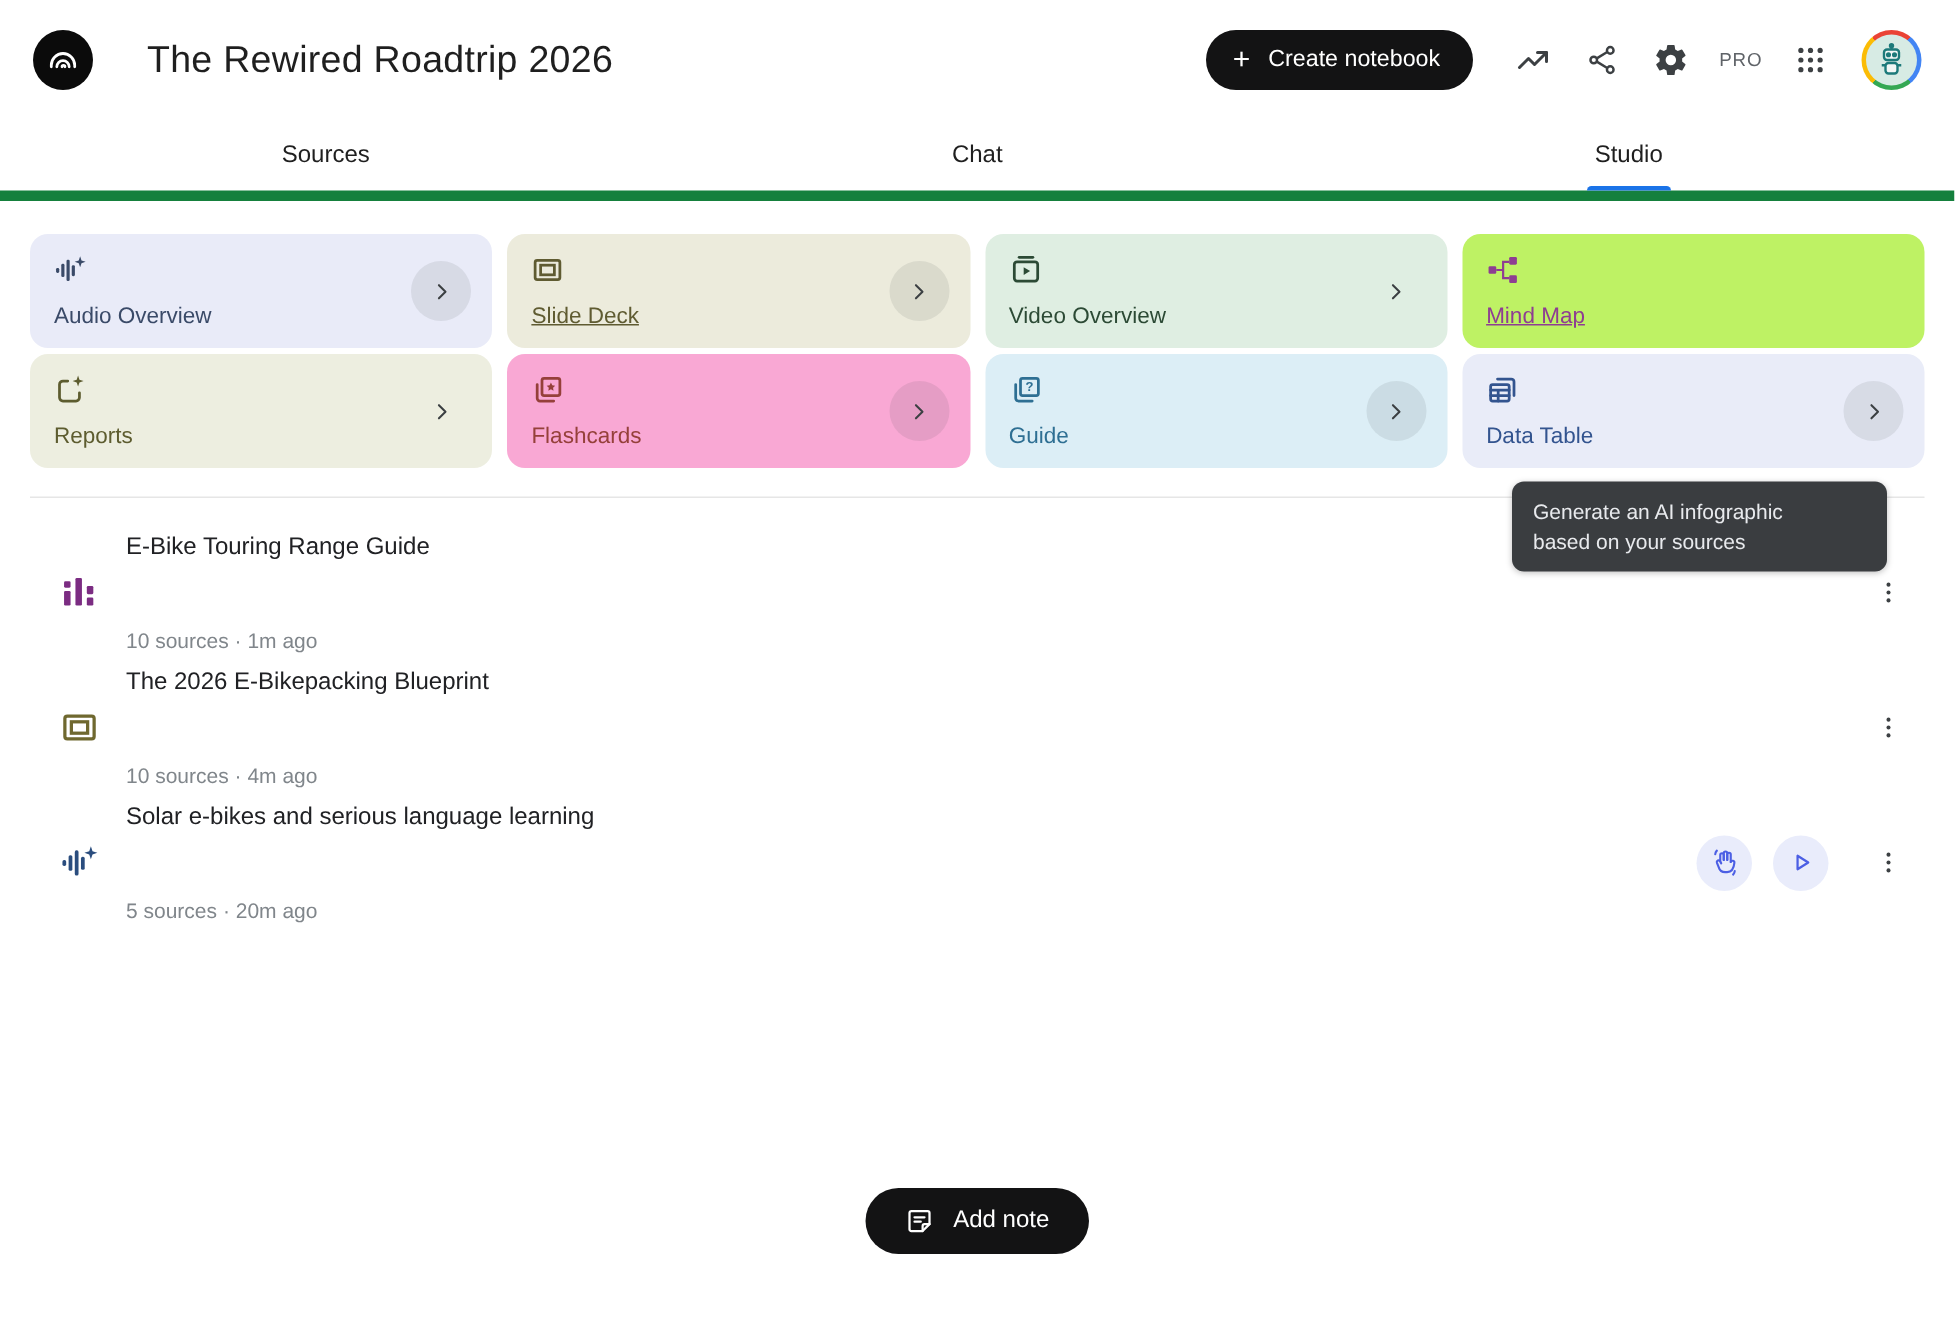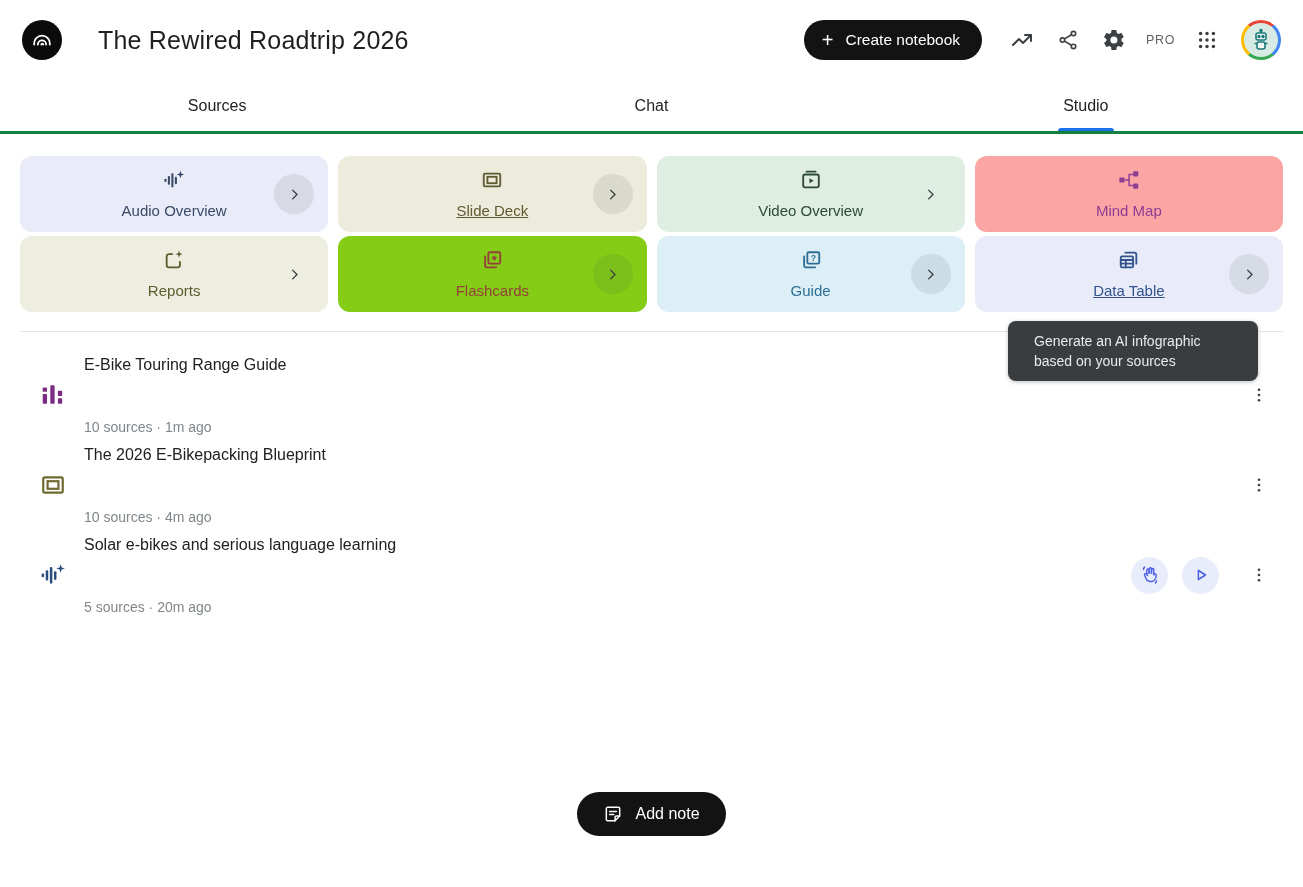--- a/index.html
+++ b/index.html
@@ -20,42 +20,42 @@
   .icon-btn { width:40px; height:40px; border:none; background:transparent; border-radius:50%;
     display:flex; align-items:center; justify-content:center; cursor:pointer; color:#3c4043; }
   .pro { font-size:12.5px; color:#5f6368; letter-spacing:.6px; padding:0 6px; }
   .avatar { width:40px; height:40px; border-radius:50%; margin-left:8px; position:relative;
     background:conic-gradient(from -40deg,#ea4335 0 22%,#4285f4 0 50%,#34a853 0 72%,#fbbc05 0 100%);
     display:flex; align-items:center; justify-content:center; cursor:pointer; }
   .avatar-inner { width:34px; height:34px; border-radius:50%; background:#d7ebe4;
     display:flex; align-items:center; justify-content:center; overflow:hidden; }
 
   
-  .tabs { display:flex; height:54px; border-bottom:3px solid #15803d; }
+  .tabs { display:flex; height:54px; border-bottom:7px solid #15803d; }
   .tab { flex:1; display:flex; align-items:center; justify-content:center; position:relative;
     font-size:16px; color:#1f1f1f; cursor:pointer; }
   .tab .underline { display:none; }
   .tab.active .underline { display:block; position:absolute; bottom:0; left:50%;
     transform:translateX(-50%); width:56px; height:3px; border-radius:3px 3px 0 0; background:#1a73e8; }
 
   
   .studio { padding:22px 20px 0 20px; }
   .card-grid { display:grid; grid-template-columns:repeat(4,1fr); column-gap:10px; row-gap:4px; }
   .card { position:relative; height:76px; border-radius:12px; padding:13px 16px;
-    display:flex; flex-direction:column; justify-content:space-between; cursor:pointer;align-items:center; }
+    display:flex; flex-direction:column; justify-content:space-between; cursor:pointer; }
   .card-label { font-size:15px; font-weight:400; }
   .card-icon { width:22px; height:22px; display:block; }
   .chev { position:absolute; right:14px; top:50%; transform:translateY(-50%);
     width:40px; height:40px; border-radius:50%; display:flex; align-items:center;
     justify-content:center; color:#3c4043; }
   .chev.circle { background:rgba(60,64,67,.10); }
 
   
   .tooltip { position:absolute; left:1008px; top:321px; width:250px; background:#3a3d40;
-    color:#e8eaed; font-size:14px; line-height:20px; padding:10px 26px; border-radius:8px;
+    color:#e8eaed; font-size:14px; line-height:20px; padding:10px 14px; border-radius:8px;
     box-shadow:0 1px 4px rgba(0,0,0,.25); z-index:5; }
 
   .section-divider { border:none; border-top:1px solid #e6e6e6; margin-top:19px; }
 
   
   .notes { padding:18px 20px 0 20px; }
   .note-row { display:flex; align-items:center; height:90px; padding:0 12px 0 20px; cursor:pointer; }
   .note-icon { width:26px; height:26px; flex:0 0 auto; margin-right:18px; }
   .note-text { display:flex; flex-direction:column; gap:4px; }
   .note-title { font-size:16px; color:#202124; }
@@ -195,21 +195,21 @@
           <path d="M10.3 10 L15 12.8 L10.3 15.6 Z" fill="currentColor" stroke="none"></path>
         </svg>
         <span class="card-label">Video Overview</span>
         <span class="chev">
           <svg width="15" height="15" viewBox="0 0 24 24" fill="none" stroke="#3c4043" stroke-width="2.2" stroke-linecap="round" stroke-linejoin="round">
               <path d="M9 5 l7 7 -7 7"></path>
             </svg>
         </span>
       </div>
 
-      <div class="card" style="background: #fca5a5; color: rgb(142, 61, 146);">
+      <div class="card" style="background: #bef264; color: rgb(142, 61, 146); text-decoration: underline;">
         <svg class="card-icon" viewBox="0 0 24 24" fill="currentColor" stroke="none">
           <rect x="1.5" y="9.2" width="5.6" height="5.6" rx="1"></rect>
           <rect x="16.5" y="2.5" width="5.6" height="5.6" rx="1"></rect>
           <rect x="16.5" y="15.9" width="5.6" height="5.6" rx="1"></rect>
           <path d="M7.1 11.2 h4.2 v-5.9 h5.2 v1.6 h-3.6 v10.2 h3.6 v1.6 h-5.2 v-5.9 h-4.2 Z" fill="currentColor"></path>
         </svg>
         <span class="card-label">Mind Map</span>
 
       </div>
 
@@ -219,21 +219,21 @@
           <path d="M17.5 1.5 l1 3 3 1 -3 1 -1 3 -1 -3 -3 -1 3 -1 Z" fill="currentColor" stroke="none"></path>
         </svg>
         <span class="card-label">Reports</span>
         <span class="chev">
           <svg width="15" height="15" viewBox="0 0 24 24" fill="none" stroke="#3c4043" stroke-width="2.2" stroke-linecap="round" stroke-linejoin="round">
               <path d="M9 5 l7 7 -7 7"></path>
             </svg>
         </span>
       </div>
 
-      <div class="card" style="background: #84cc16; color: rgb(149, 64, 58);">
+      <div class="card" style="background: #f9a8d4; color: rgb(149, 64, 58);">
         <svg class="card-icon" viewBox="0 0 24 24" fill="none" stroke="currentColor" stroke-width="2" stroke-linejoin="round">
           <path d="M4.5 8 v10 a2 2 0 0 0 2 2 h10" stroke-linecap="round"></path>
           <rect x="8" y="3.5" width="13" height="12.5" rx="1.5"></rect>
           <path d="M14.5 6.6 l.95 1.95 2.15 .3 -1.55 1.5 .35 2.15 -1.9 -1 -1.9 1 .35 -2.15 -1.55 -1.5 2.15 -.3 Z" fill="currentColor" stroke="none"></path>
         </svg>
         <span class="card-label">Flashcards</span>
         <span class="chev circle">
           <svg width="15" height="15" viewBox="0 0 24 24" fill="none" stroke="#3c4043" stroke-width="2.2" stroke-linecap="round" stroke-linejoin="round">
               <path d="M9 5 l7 7 -7 7"></path>
             </svg>
@@ -248,21 +248,21 @@
         </svg>
         <span class="card-label">Guide</span>
         <span class="chev circle">
           <svg width="15" height="15" viewBox="0 0 24 24" fill="none" stroke="#3c4043" stroke-width="2.2" stroke-linecap="round" stroke-linejoin="round">
               <path d="M9 5 l7 7 -7 7"></path>
             </svg>
         </span>
       </div>
 
 
-      <div class="card" style="background: rgb(233, 236, 248); color: rgb(51, 84, 143); text-decoration: underline;">
+      <div class="card" style="background: rgb(233, 236, 248); color: rgb(51, 84, 143);">
         <svg class="card-icon" viewBox="0 0 24 24" fill="none" stroke="currentColor" stroke-width="2" stroke-linecap="round">
           <path d="M8 4 h10 a2 2 0 0 1 2 2 v10"></path>
           <rect x="3" y="8" width="13.5" height="12" rx="1.5"></rect>
           <path d="M3 12 h13.5 M3 16 h13.5 M8.5 12 v8"></path>
         </svg>
         <span class="card-label">Data Table</span>
         <span class="chev circle">
           <svg width="15" height="15" viewBox="0 0 24 24" fill="none" stroke="#3c4043" stroke-width="2.2" stroke-linecap="round" stroke-linejoin="round">
               <path d="M9 5 l7 7 -7 7"></path>
             </svg>

